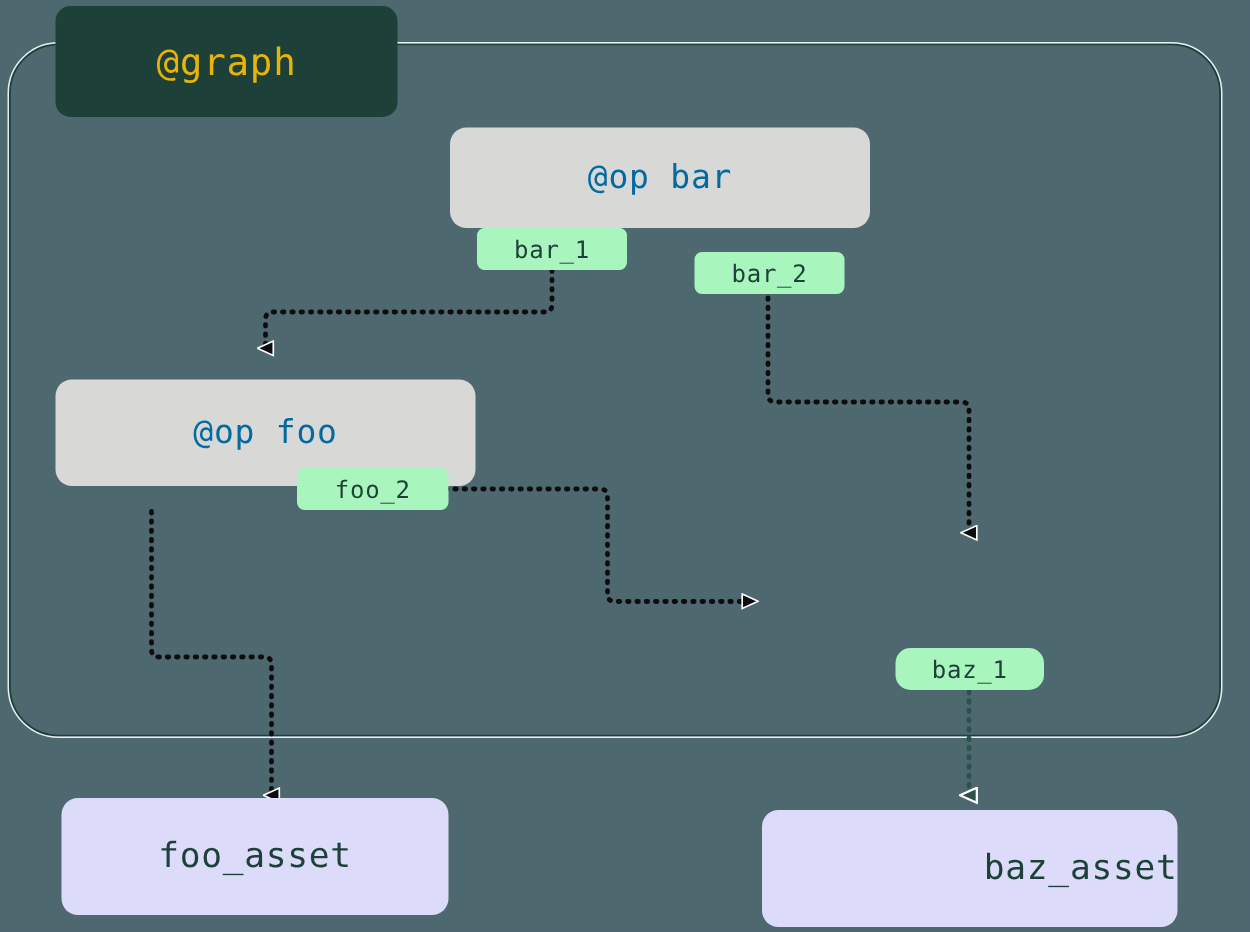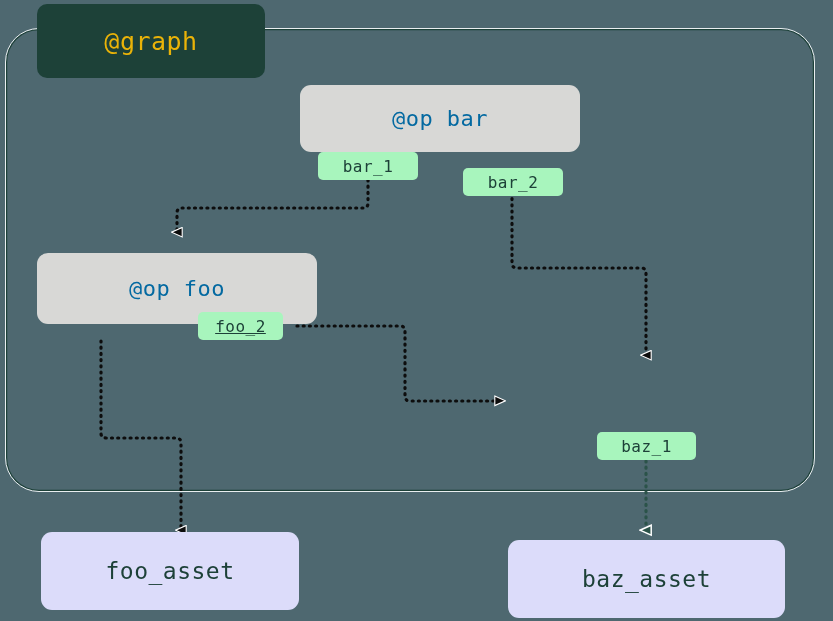--- a/index.html
+++ b/index.html
@@ -130,27 +130,27 @@
     <span>@op foo</span>
   </div>
 
 
   <div class="pill" style="left:318px; top:152px; width:100px;">
     <span>bar_1</span>
   </div>
   <div class="pill" style="left:463px; top:168px; width:100px;">
     <span>bar_2</span>
   </div>
-  <div class="pill" style="left:198px; top:312px; width:85px;text-decoration:underline;">
+  <div class="pill" style="left:198px; top:312px; width:101px;">
     <span>foo_2</span>
   </div>
-  <div class="pill" style="left:597px; top:432px; width:99px;">
+  <div class="pill" style="left:597px; top:432px; width:99px;border-radius:10px;">
     <span>baz_1</span>
   </div>
 
   <div class="asset-node" style="left:41px; top:532px; width:258px; height:78px;">
     <span>foo_asset</span>
   </div>
-  <div class="asset-node" style="left:508px; top:540px; width:277px; height:78px;">
+  <div class="asset-node" style="left:508px; top:540px; width:277px; height:78px;justify-content:flex-end;">
     <span>baz_asset</span>
   </div>
 
 </div>
 
 </body></html>

